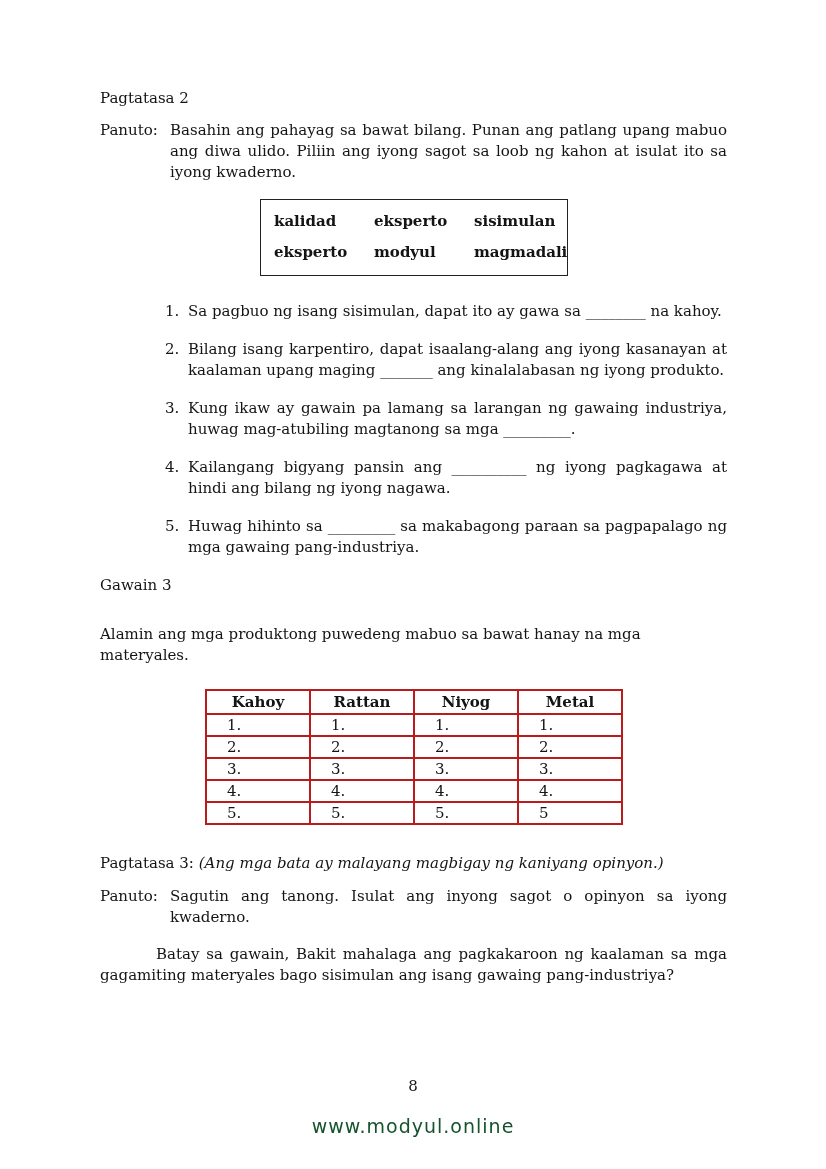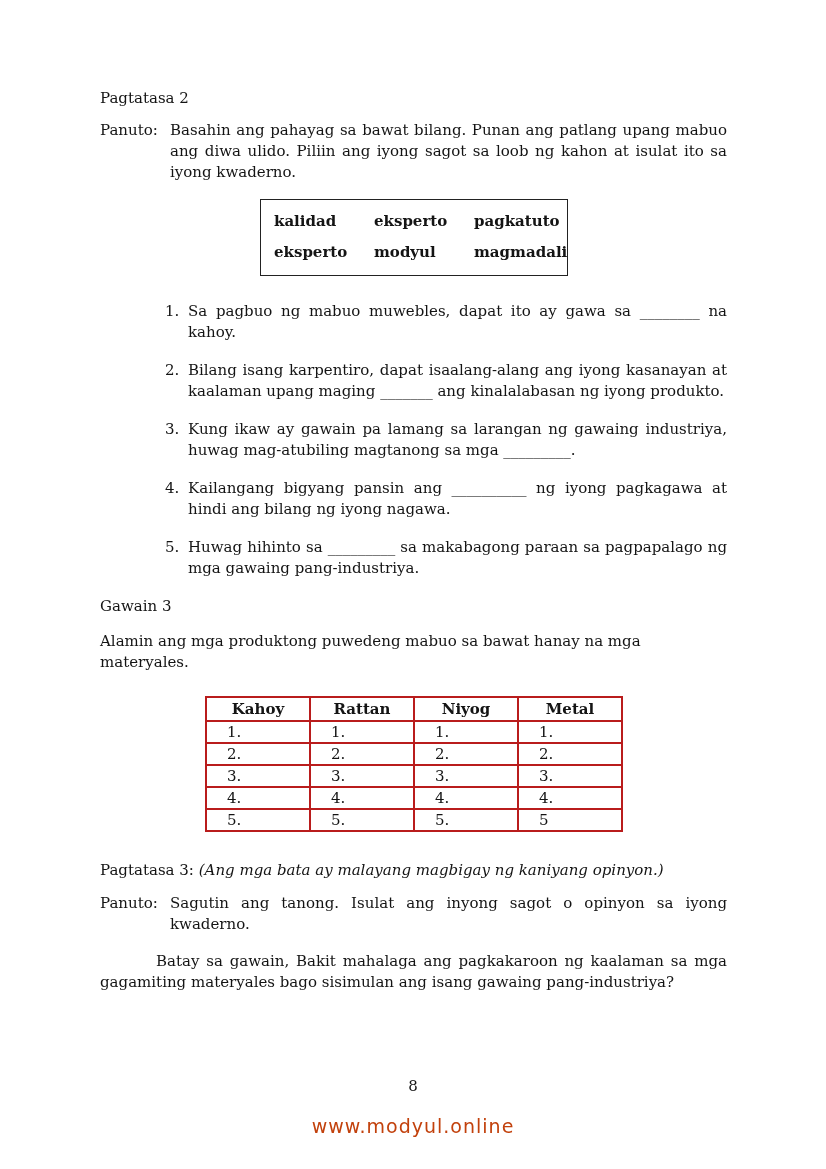--- a/index.html
+++ b/index.html
@@ -39,21 +39,21 @@
     font-weight: bold;
   }
 
   .qlist { margin: 25px 0 0 65px; }
   .qitem { display: flex; text-align: justify; margin-bottom: 17px; }
   .qitem:last-child { margin-bottom: 0; }
   .qnum { flex: 0 0 23px; }
   .qtext { flex: 1; }
 
   .gawain-title { font-weight: normal; margin-top: 17px; }
-  .gawain-instruction { margin-top: 14px; }
+  .gawain-instruction { margin-top: 28px; }
 
   table.materials {
     border-collapse: collapse;
     margin: 23px 0 0 105px;
     table-layout: fixed;
   }
   .materials th, .materials td {
     border: 2px solid #b91c1c;
     width: 104px;
     font-size: 15px;
@@ -74,51 +74,51 @@
     text-align: center;
   }
   .watermark {
     position: absolute;
     left: 0; top: 1116px;
     width: 826px;
     text-align: center;
     font-family: "DejaVu Sans", sans-serif;
     font-size: 19px;
     letter-spacing: 1px;
-    color: #c2410c;
+    color: #14532d;
   }
 </style>
 </head>
 <body>
 
 <div class="page">
   <div class="content">
 
     <div class="section-title">Pagtatasa 2</div>
 
     <div class="panuto-block">
       <span class="panuto-label">Panuto:</span>
       <span class="panuto-text">Basahin ang pahayag sa bawat bilang. Punan ang patlang upang mabuo ang diwa ulido. Piliin ang iyong sagot sa loob ng kahon at isulat ito sa iyong kwaderno.</span>
     </div>
 
     <div class="word-box">
       <div class="word-grid">
         <span>kalidad</span>
         <span>eksperto</span>
-        <span>pagkatuto</span>
+        <span>sisimulan</span>
         <span>eksperto</span>
         <span>modyul</span>
         <span>magmadali</span>
       </div>
     </div>
 
     <div class="qlist">
       <div class="qitem">
         <span class="qnum">1.</span>
-        <span class="qtext">Sa pagbuo ng mabuo muwebles, dapat ito ay gawa sa ________ na kahoy.</span>
+        <span class="qtext">Sa pagbuo ng isang sisimulan, dapat ito ay gawa sa ________ na kahoy.</span>
       </div>
       <div class="qitem">
         <span class="qnum">2.</span>
         <span class="qtext">Bilang isang karpentiro, dapat isaalang-alang ang iyong kasanayan at kaalaman upang maging _______ ang kinalalabasan ng iyong produkto.</span>
       </div>
       <div class="qitem">
         <span class="qnum">3.</span>
         <span class="qtext">Kung ikaw ay gawain pa lamang sa larangan ng gawaing industriya, huwag mag-atubiling magtanong sa mga _________.</span>
       </div>
       <div class="qitem">

